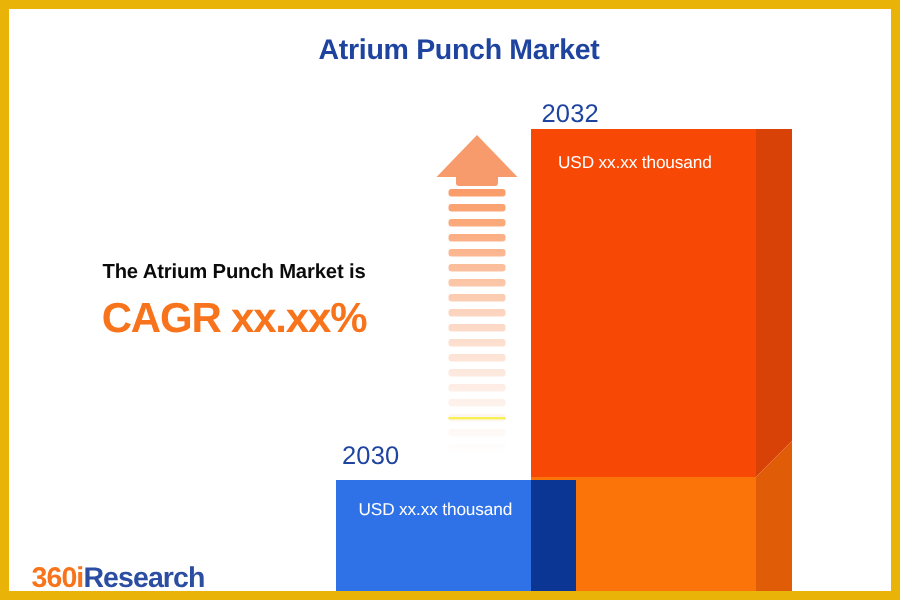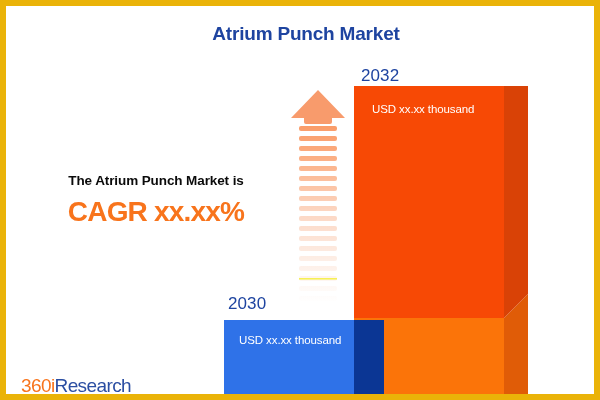--- a/index.html
+++ b/index.html
@@ -125,21 +125,21 @@
     left: 233px;
     top: 328px;
   }
 
   
   .logo {
     position: absolute;
     left: 15px;
     top: 369px;
     font-size: 19px;
-    font-weight: normal;
+    font-weight: bold;
     letter-spacing: -0.6px;
   }
   .logo-360i { color: #f8741c; }
   .logo-research { color: #2b4ea2; }
 </style>
 </head>
 <body>
 
 <div id="infographic">
 

